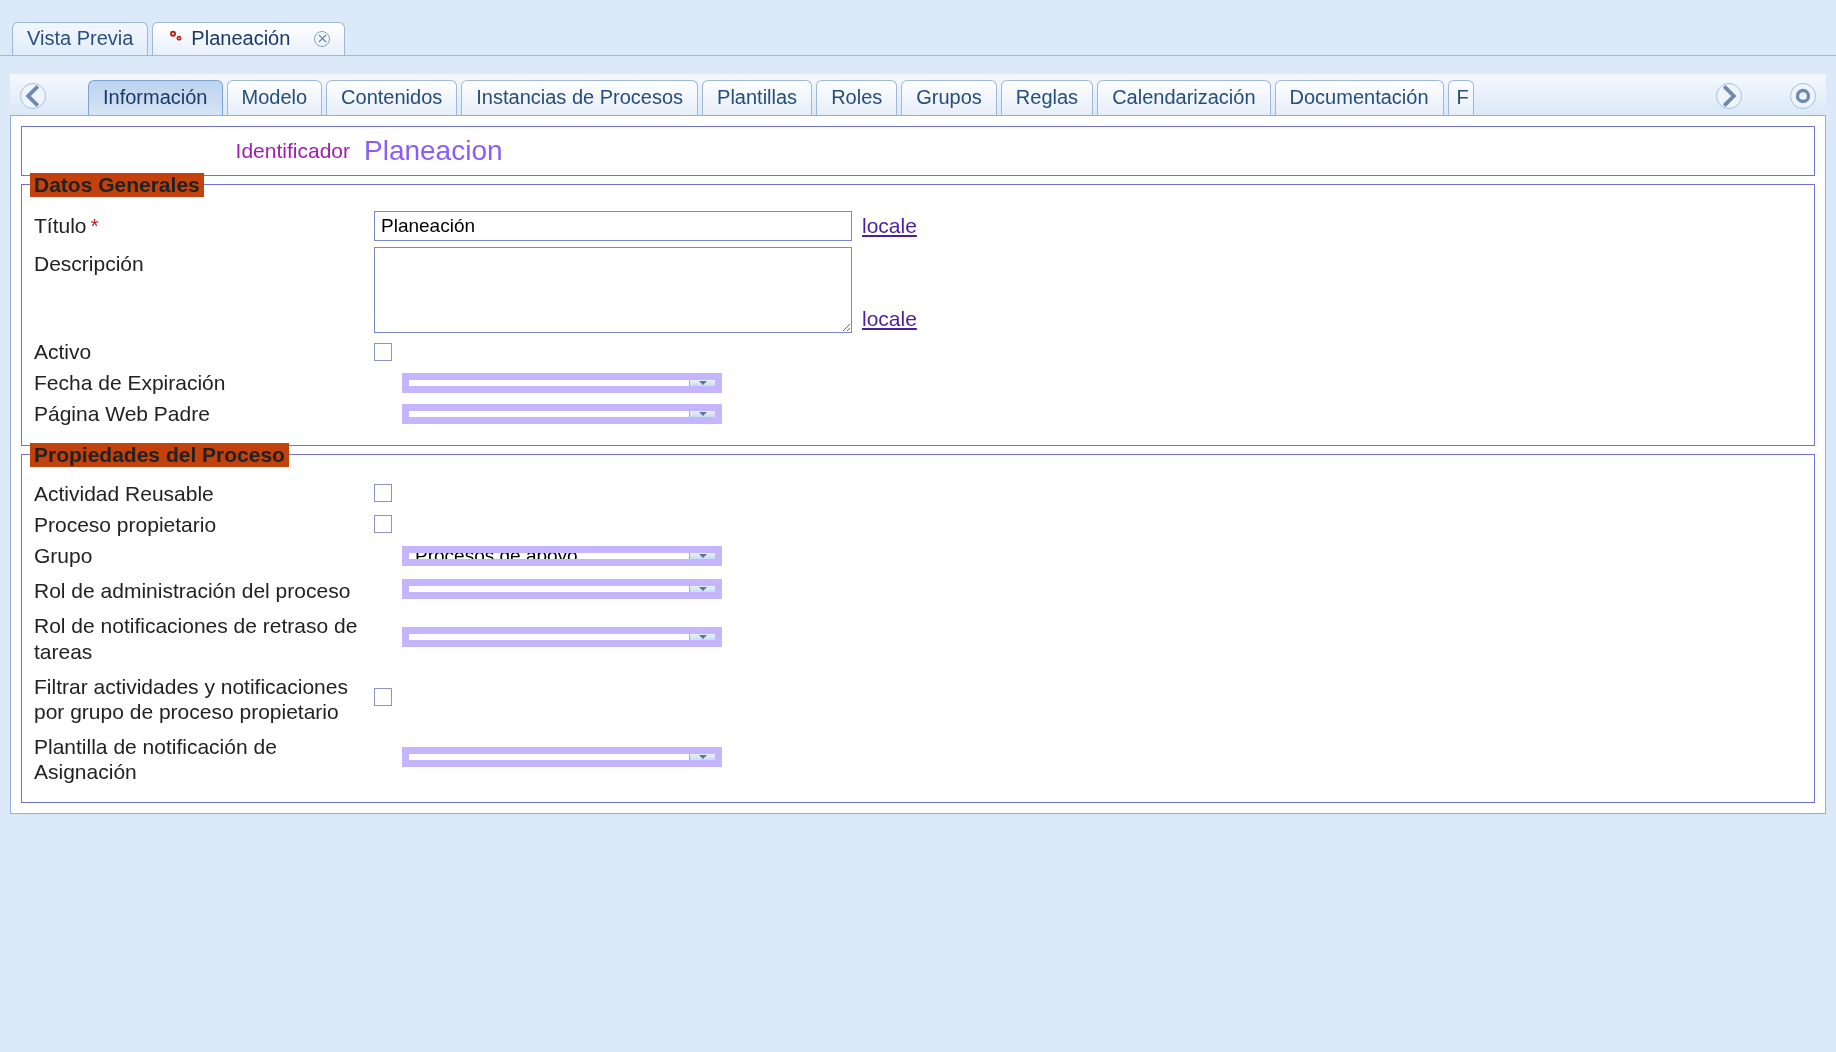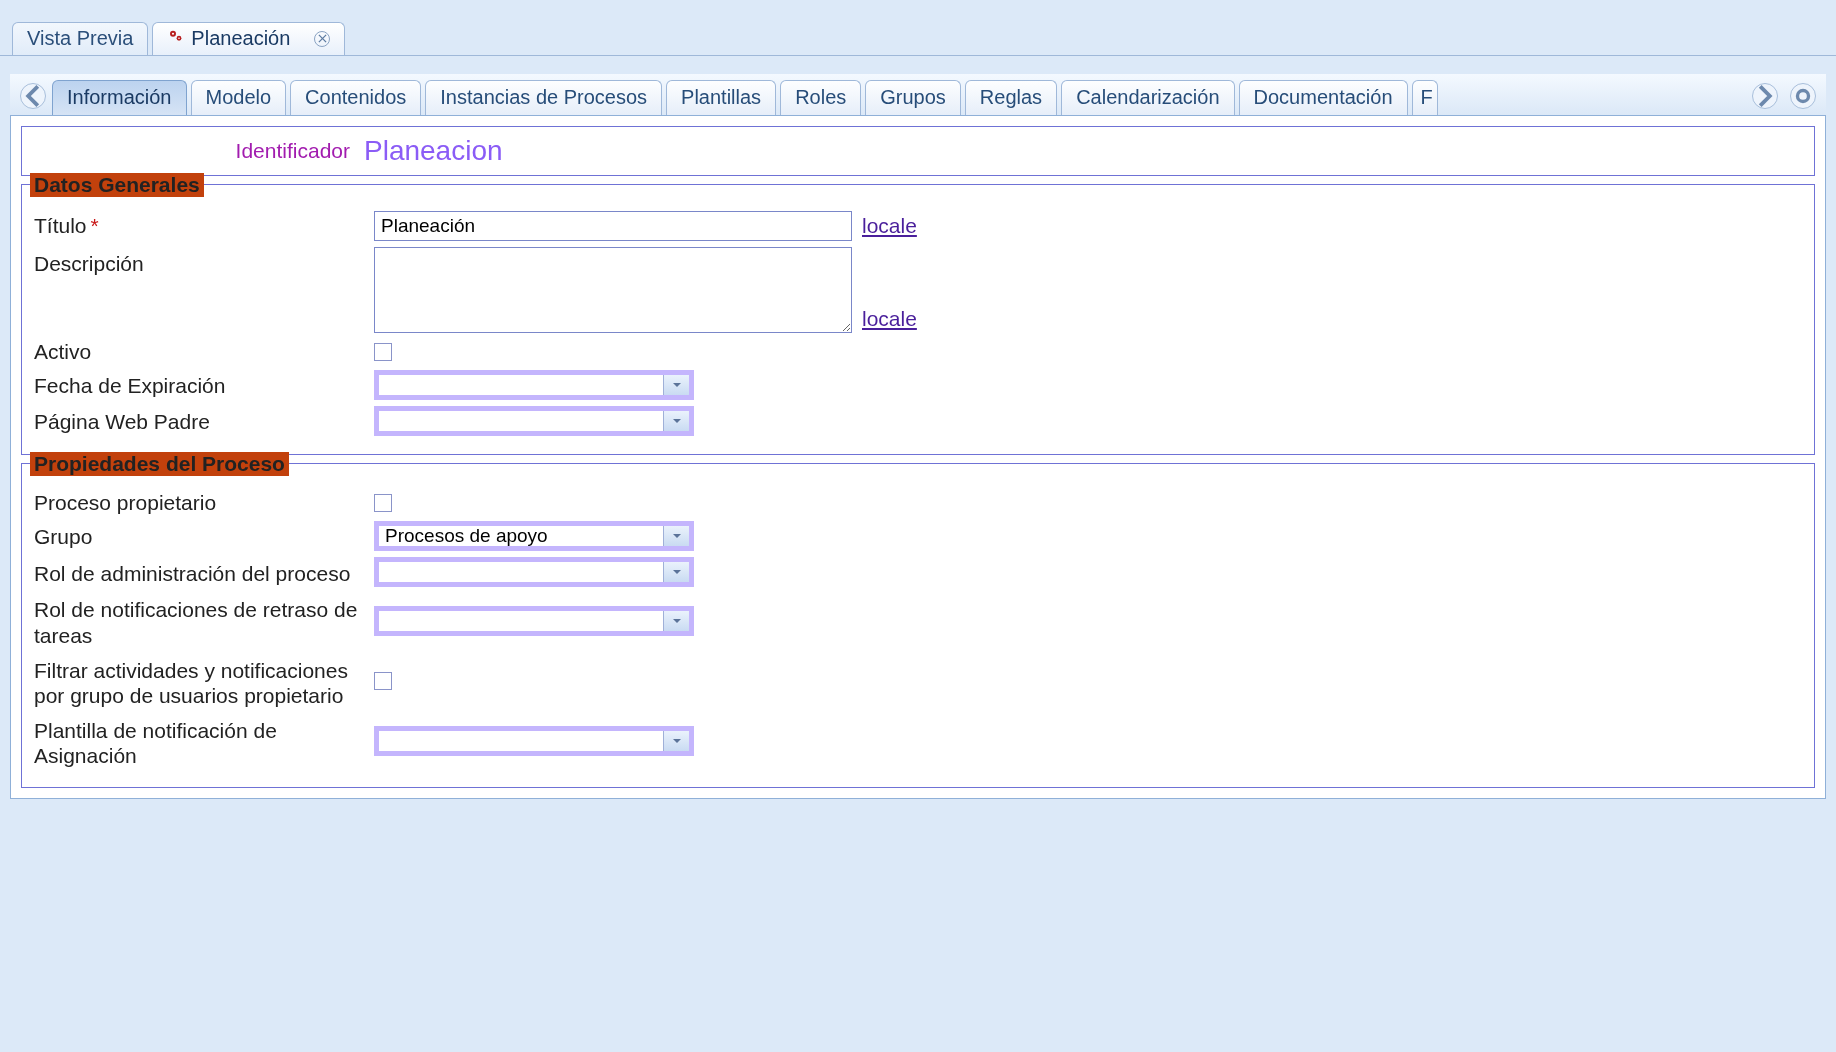--- a/index.html
+++ b/index.html
@@ -53,20 +53,21 @@
 .gear-icon svg { width: 18px; height: 18px; }
 
 
 .inner-tabbar {
   display: flex;
   align-items: center;
   background: linear-gradient(#f4f9ff,#dbe8f7);
   border-bottom: 1px solid #8fb0d8;
   padding: 6px 4px 0 4px;
   margin: 18px 10px 0 10px;
+  gap: 36px;
 }
 .scroll-btn {
   width: 26px; height: 26px;
   border: 1px solid #a8bfdb;
   border-radius: 50%;
   background: #eef4fc;
   margin: 0 6px 4px 6px;
   display: flex; align-items:center; justify-content:center;
   color:#6d89ad; font-size:12px;
   cursor:pointer;
@@ -195,22 +196,23 @@
   width: 18px; height: 18px;
   border: 1px solid #8a94c9;
   appearance: none;
   background:#fff;
 }
 
 
 .combo {
   display:flex;
   width: 320px;
-  height: 30px;
-  border: 5px solid #c4b5fd;
+  height: 20px;
+  border: 7px solid #c4b5fd;
+  margin-left: 28px;
 }
 .combo .combo-input {
   flex:1;
   border:none;
   padding: 2px 6px;
   font-size: 19px;
   background:#fff;
 }
 .combo .combo-btn {
   width: 26px;
@@ -344,20 +346,26 @@
         </div>
       </div>
 
     </div>
   </div>
 
   <div class="fs">
     <span class="fs-legend">Propiedades del Proceso</span>
     <div class="fs-body">
 
+      <div class="row">
+        <div class="label">Actividad Reusable</div>
+        <div class="ctrl">
+            <input type="checkbox" class="chk" style="">
+          </div>
+      </div>
 
       <div class="row">
         <div class="label">Proceso propietario</div>
         <div class="ctrl">
             <input type="checkbox" class="chk" style="">
           </div>
       </div>
 
       <div class="row">
         <div class="label">Grupo</div>
@@ -395,21 +403,21 @@
             <div class="combo-btn">
                 <svg viewBox="0 0 10 10">
                   <path d="M1 3 L5 7 L9 3" fill="#5b7399"></path>
                 </svg>
               </div>
           </div>
         </div>
       </div>
 
       <div class="row">
-        <div class="label multi">Filtrar actividades y notificaciones por grupo de usuarios propietario</div>
+        <div class="label multi">Filtrar actividades y notificaciones por grupo de proceso propietario</div>
         <div class="ctrl">
             <input type="checkbox" class="chk" style="">
           </div>
       </div>
 
       <div class="row">
         <div class="label multi">Plantilla de notificación de Asignación</div>
         <div class="ctrl">
           <div class="combo">
             <input class="combo-input" value="" style="">

